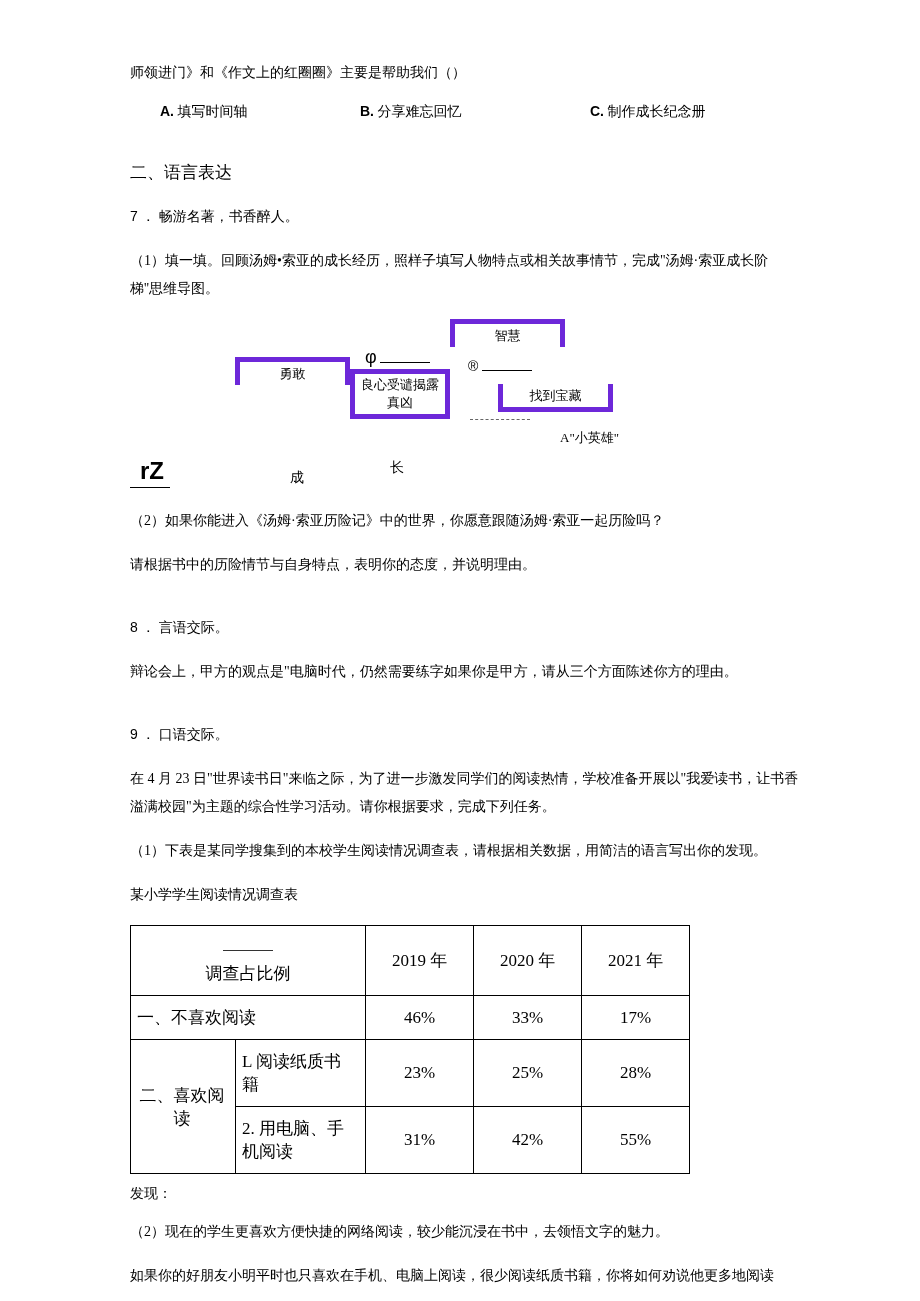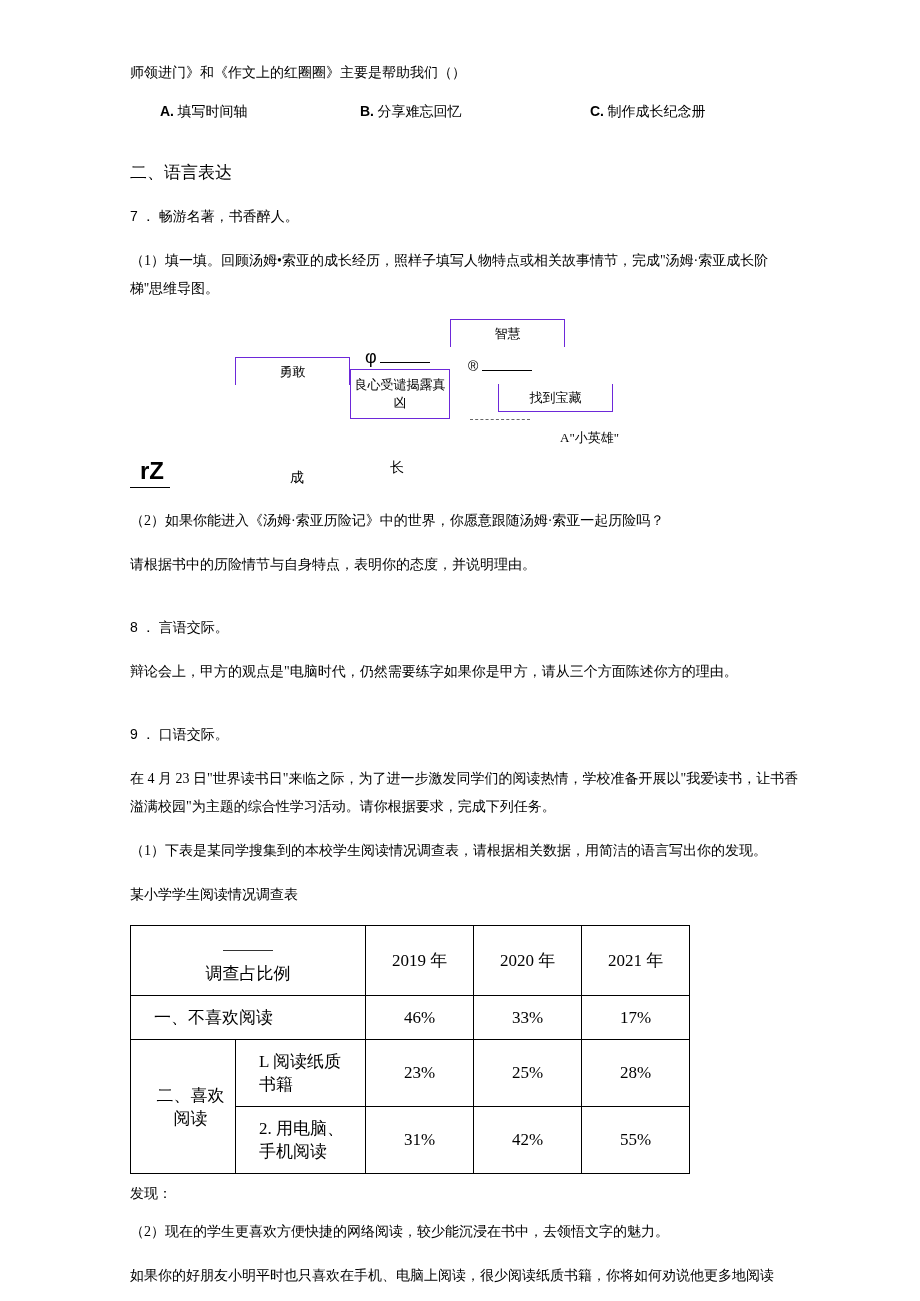--- a/index.html
+++ b/index.html
@@ -20,21 +20,21 @@
     .section-title { font-size: 17px; margin-bottom: 18px; }
     .qnum { font-family: Arial, sans-serif; }
     .para { margin-bottom: 16px; line-height: 2; }
     .diagram {
       margin: 10px 0 18px 0;
       position: relative;
       width: 560px;
       height: 170px;
     }
     .dbox {
-      border: 1px solid #6d28d9;
+      border: 5px solid #6d28d9;
       display: flex;
       align-items: center;
       justify-content: center;
       text-align: center;
       font-size: 13px;
       line-height: 1.4;
       position: absolute;
       background: #fff;
     }
     .d-blank { position: absolute; font-size: 13px; }
@@ -49,21 +49,21 @@
       border-collapse: collapse;
       width: 560px;
       font-size: 17px;
       margin-bottom: 6px;
     }
     table.data th, table.data td {
       border: 1px solid #000;
       padding: 10px 8px;
       text-align: center;
     }
-    table.data .left { text-align: left; padding-left: 23px; }
+    table.data .left { text-align: left; padding-left: 6px; }
     .survey-header-cell { text-align: left; padding: 8px 6px; }
     .blank-line { display: inline-block; border-bottom: 1px solid #333; width: 50px; height: 12px; }
   </style>
 </head>
 <body>
 
 <div class="line">师领进门》和《作文上的红圈圈》主要是帮助我们（）</div>
 
 <div class="options">
   <div class="opt-a">

